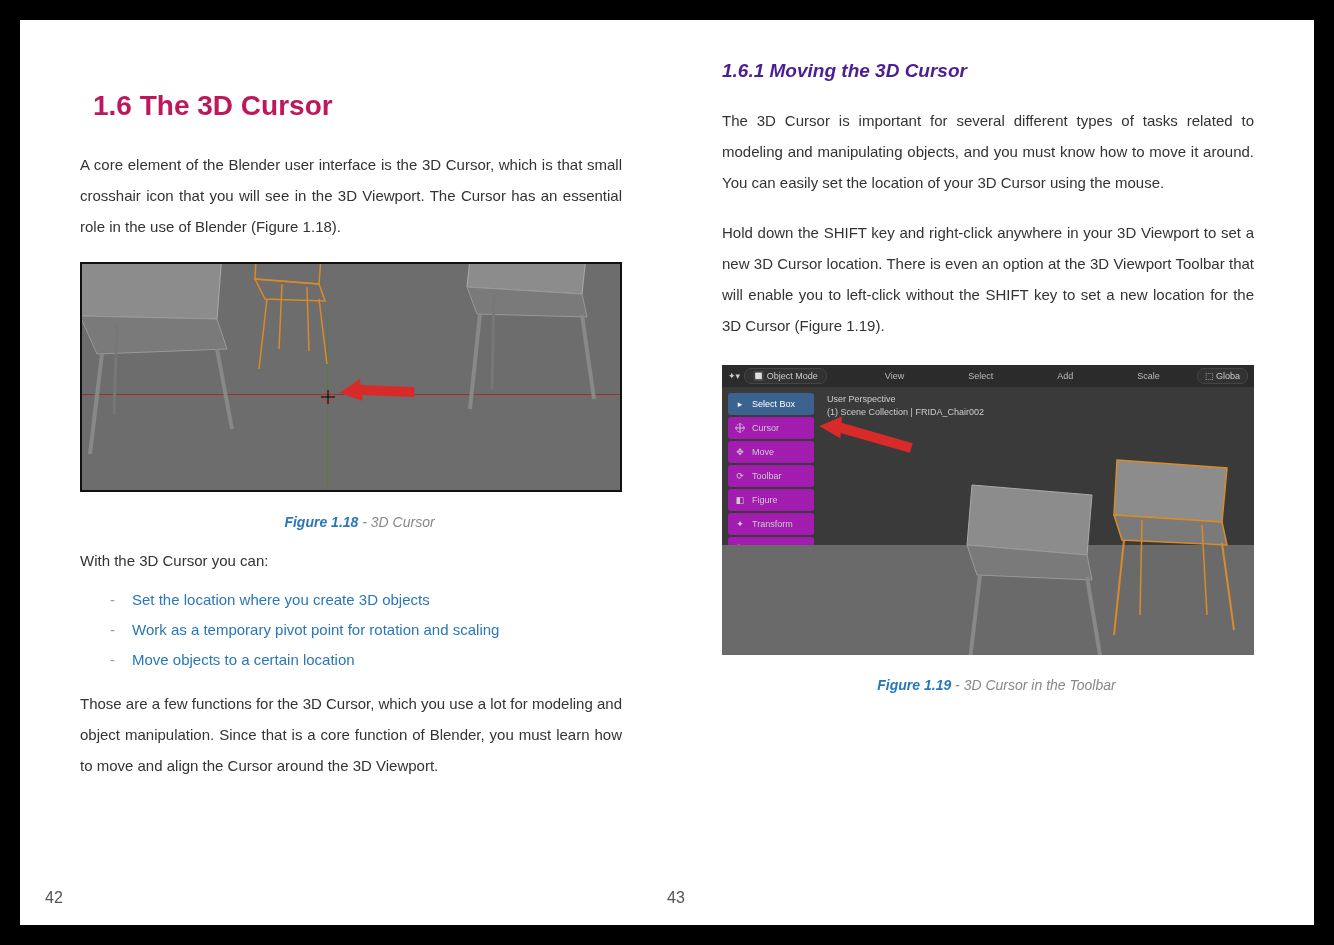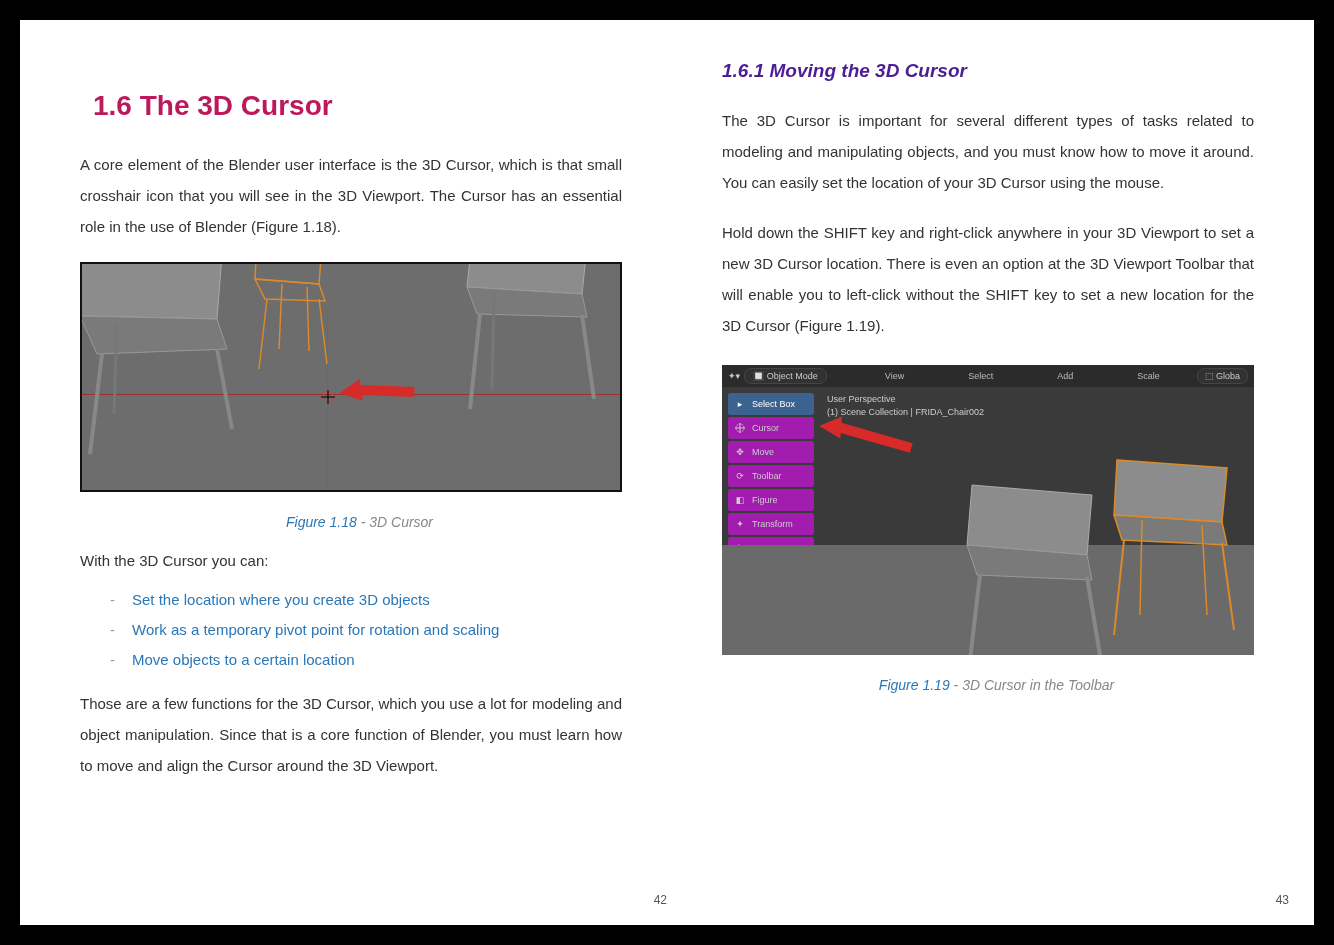--- a/index.html
+++ b/index.html
@@ -49,21 +49,21 @@
   }
   .figure-caption {
     text-align: center;
     font-size: 14px;
     color: #888;
     font-style: italic;
     margin: 22px 0 22px 0;
   }
   .figure-caption .fignum {
     color: #2a77b8;
-    font-weight: normal;
+    font-weight: bold;
     font-style: italic;
     margin-left: 17px;
   }
   .list-intro {
     font-size: 15px;
     margin-bottom: 16px;
   }
   ul.dash {
     list-style: none;
     margin: 0 0 14px 30px;
@@ -78,22 +78,22 @@
   ul.dash li::before {
     content: "-";
     position: absolute;
     left: 0;
     color: #999;
   }
   .pagenum {
     position: absolute;
     bottom: -2px;
     left: 0; right: 0;
-    text-align: right;
-    font-size: 12px;
+    text-align: left;
+    font-size: 16px;
     color: #555;
     margin-top: 12px;
   }
 
   
   .fig118 {
     width: 100%;
     height: 230px;
     border: 2px solid #111;
     background: #6d6d6d;

